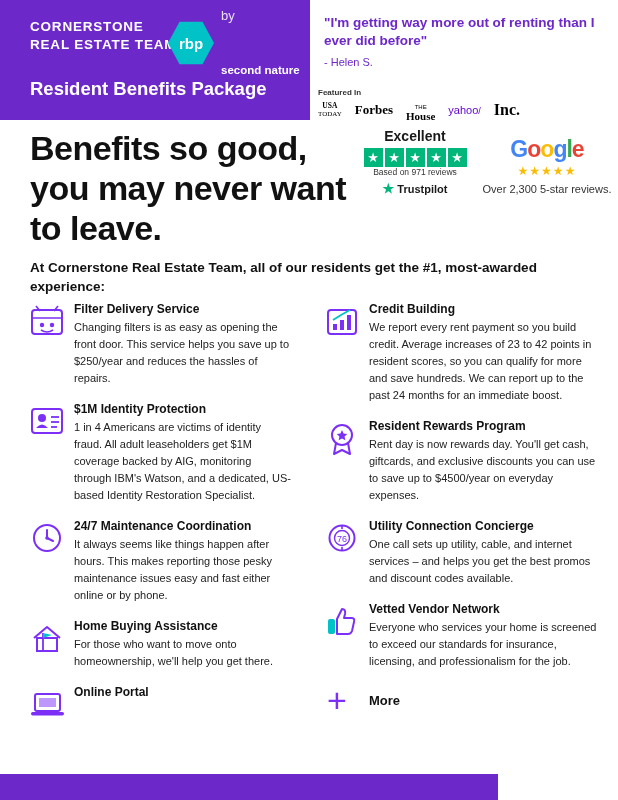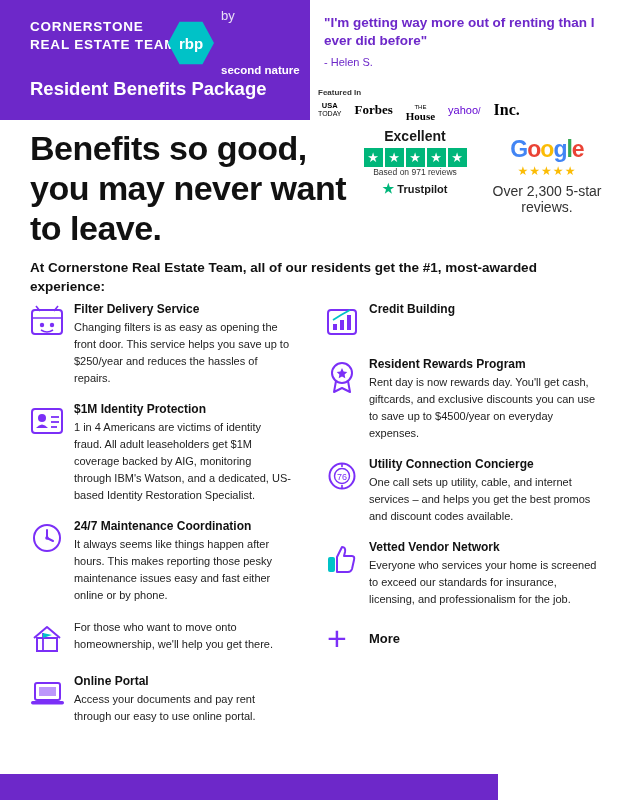--- a/index.html
+++ b/index.html
@@ -86,21 +86,21 @@
     font-size: 8px;
     color: #333;
     font-weight: bold;
     margin-bottom: 3px;
   }
   .logos-row {
     display: flex;
     align-items: center;
     gap: 13px;
   }
-  .logo-usa { font-size: 7px; line-height: 8px; font-family: Liberation Sans, sans-serif; text-align:center; }
+  .logo-usa { font-size: 7px; line-height: 8px; font-family: Liberation Serif, serif; text-align:center; }
   .logo-usa b { display:block; font-size: 7.5px; }
   .logo-forbes { font-family: "Liberation Serif", serif; font-size: 13px; font-weight: bold; }
   .logo-house { text-align:center; line-height: 8px; }
   .logo-house .the { font-size: 6px; }
   .logo-house .hs { font-family: "Liberation Serif", serif; font-size: 11px; font-weight: bold; }
   .logo-yahoo { font-size: 11px; font-weight: normal; color:#5f01d1; }
   .logo-inc { font-family: "Liberation Serif", serif; font-size: 16px; font-weight: bold; }
 
   
   .reviews {
@@ -118,21 +118,21 @@
 
   .google-block {
     position: absolute;
     left: 482px; top: 136px;
     width: 130px;
     text-align: center;
   }
   .google-word { font-size: 23px; font-weight: bold; letter-spacing: -1px; font-family: "Liberation Sans", sans-serif; }
   .g-b { color:#4285F4; } .g-r { color:#EA4335; } .g-y { color:#FBBC05; } .g-g { color:#34A853; }
   .g-stars { color: #FBBC05; font-size: 12px; letter-spacing: 1px; margin-top: 1px;}
-  .g-sub { font-size: 14px; color: #333; margin-top: 5px; }
+  .g-sub { font-size: 11px; color: #333; margin-top: 5px; }
 
   
   .headline {
     position: absolute;
     left: 30px; top: 128px;
     width: 320px;
     font-size: 34px;
     line-height: 40px;
     font-weight: bold;
     color: #111;
@@ -329,54 +329,55 @@
       <div class="benefit">
         <div class="b-icon">
           <svg width="40" height="38" viewBox="0 0 40 38">
             <path d="M6 17 L19 6 L32 17" fill="none" stroke="#7b2ff7" stroke-width="2" stroke-linejoin="round"></path>
             <rect x="9" y="17" width="20" height="13" fill="none" stroke="#7b2ff7" stroke-width="2"></rect>
             <line x1="15" y1="12" x2="15" y2="30" stroke="#7b2ff7" stroke-width="1.8"></line>
             <path d="M15 12 L24 14 L15 17 Z" fill="#00c2c7"></path>
           </svg>
         </div>
         <div class="b-body">
+          <div class="b-title">Home Buying Assistance</div>
           <div class="b-text">For those who want to move onto homeownership, we'll help you get there.</div>
         </div>
       </div>
 
       <div class="benefit">
         <div class="b-icon">
           <svg width="40" height="38" viewBox="0 0 40 38">
             <rect x="7" y="7" width="25" height="17" rx="2" fill="none" stroke="#7b2ff7" stroke-width="2"></rect>
             <rect x="11" y="11" width="17" height="9" fill="#7b2ff7" opacity="0.5"></rect>
             <rect x="3" y="25" width="33" height="3.5" rx="1.7" fill="#7b2ff7"></rect>
           </svg>
         </div>
         <div class="b-body">
           <div class="b-title">Online Portal</div>
-          <div class="b-text">Access your documents and pay rent through our easy to use online portal.</div>
         </div>
       </div>
 
     </div>
 
     <div class="col right">
 
       <div class="benefit">
         <div class="b-icon">
           <svg width="40" height="38" viewBox="0 0 40 38">
             <rect x="5" y="6" width="28" height="24" rx="3" fill="none" stroke="#7b2ff7" stroke-width="2"></rect>
             <rect x="10" y="20" width="4" height="6" fill="#7b2ff7"></rect>
             <rect x="17" y="16" width="4" height="10" fill="#7b2ff7"></rect>
             <rect x="24" y="11" width="4" height="15" fill="#7b2ff7"></rect>
             <path d="M10 16 L18 11 L27 6" fill="none" stroke="#00c2c7" stroke-width="1.8"></path>
           </svg>
         </div>
         <div class="b-body">
           <div class="b-title">Credit Building</div>
+          <div class="b-text">We report every rent payment so you build credit. Average increases of 23 to 42 points in resident scores, so you can qualify for more and save hundreds. We can report up to the past 24 months for an immediate boost.</div>
         </div>
       </div>
 
       <div class="benefit">
         <div class="b-icon">
           <svg width="40" height="38" viewBox="0 0 40 38">
             <circle cx="19" cy="14" r="10" fill="none" stroke="#7b2ff7" stroke-width="2"></circle>
             <path d="M19 9 l1.6 3.4 3.7 .5 -2.7 2.6 .7 3.7 -3.3 -1.8 -3.3 1.8 .7 -3.7 -2.7 -2.6 3.7 -.5 Z" fill="#7b2ff7"></path>
             <path d="M13 22 L11 33 L19 29 L27 33 L25 22" fill="none" stroke="#7b2ff7" stroke-width="2" stroke-linejoin="round"></path>
           </svg>

